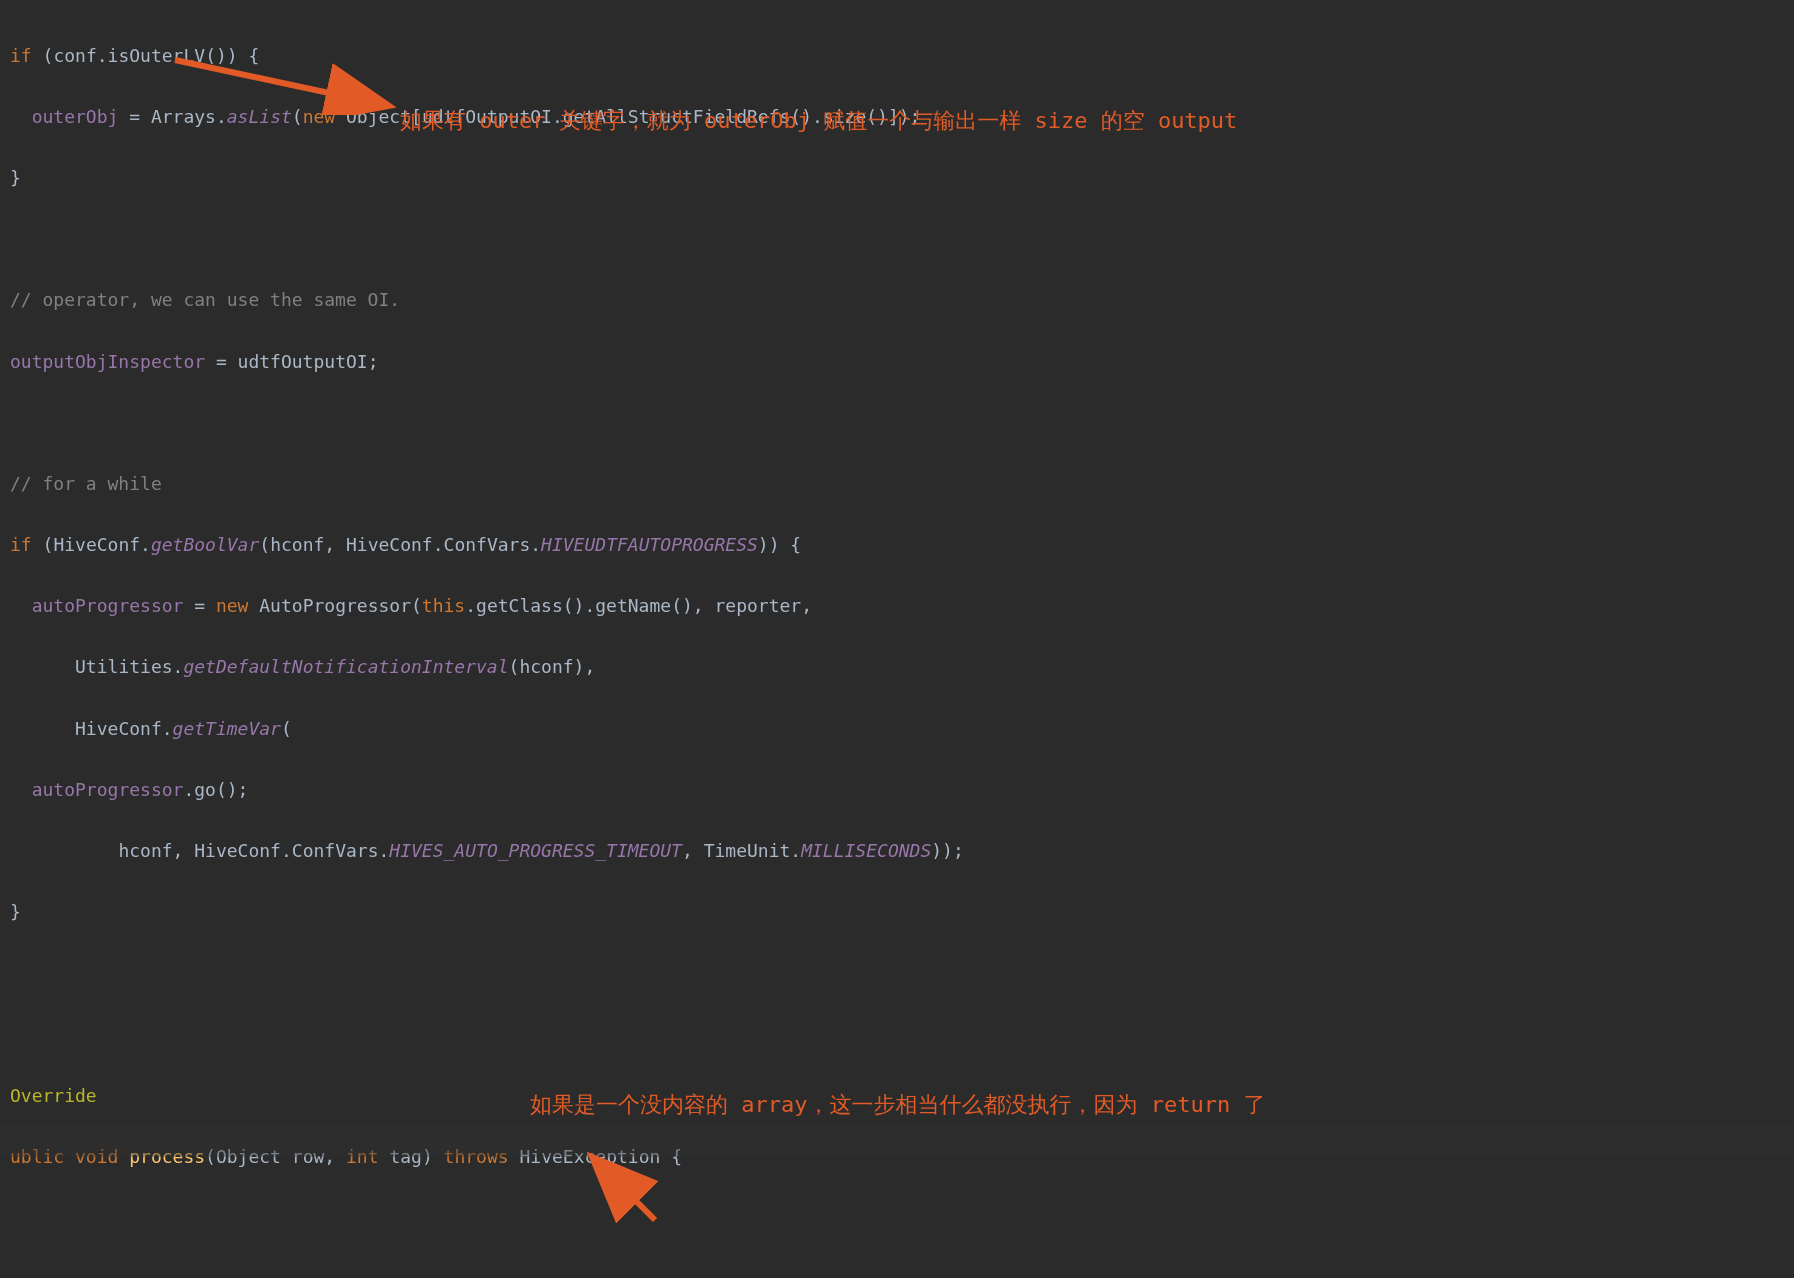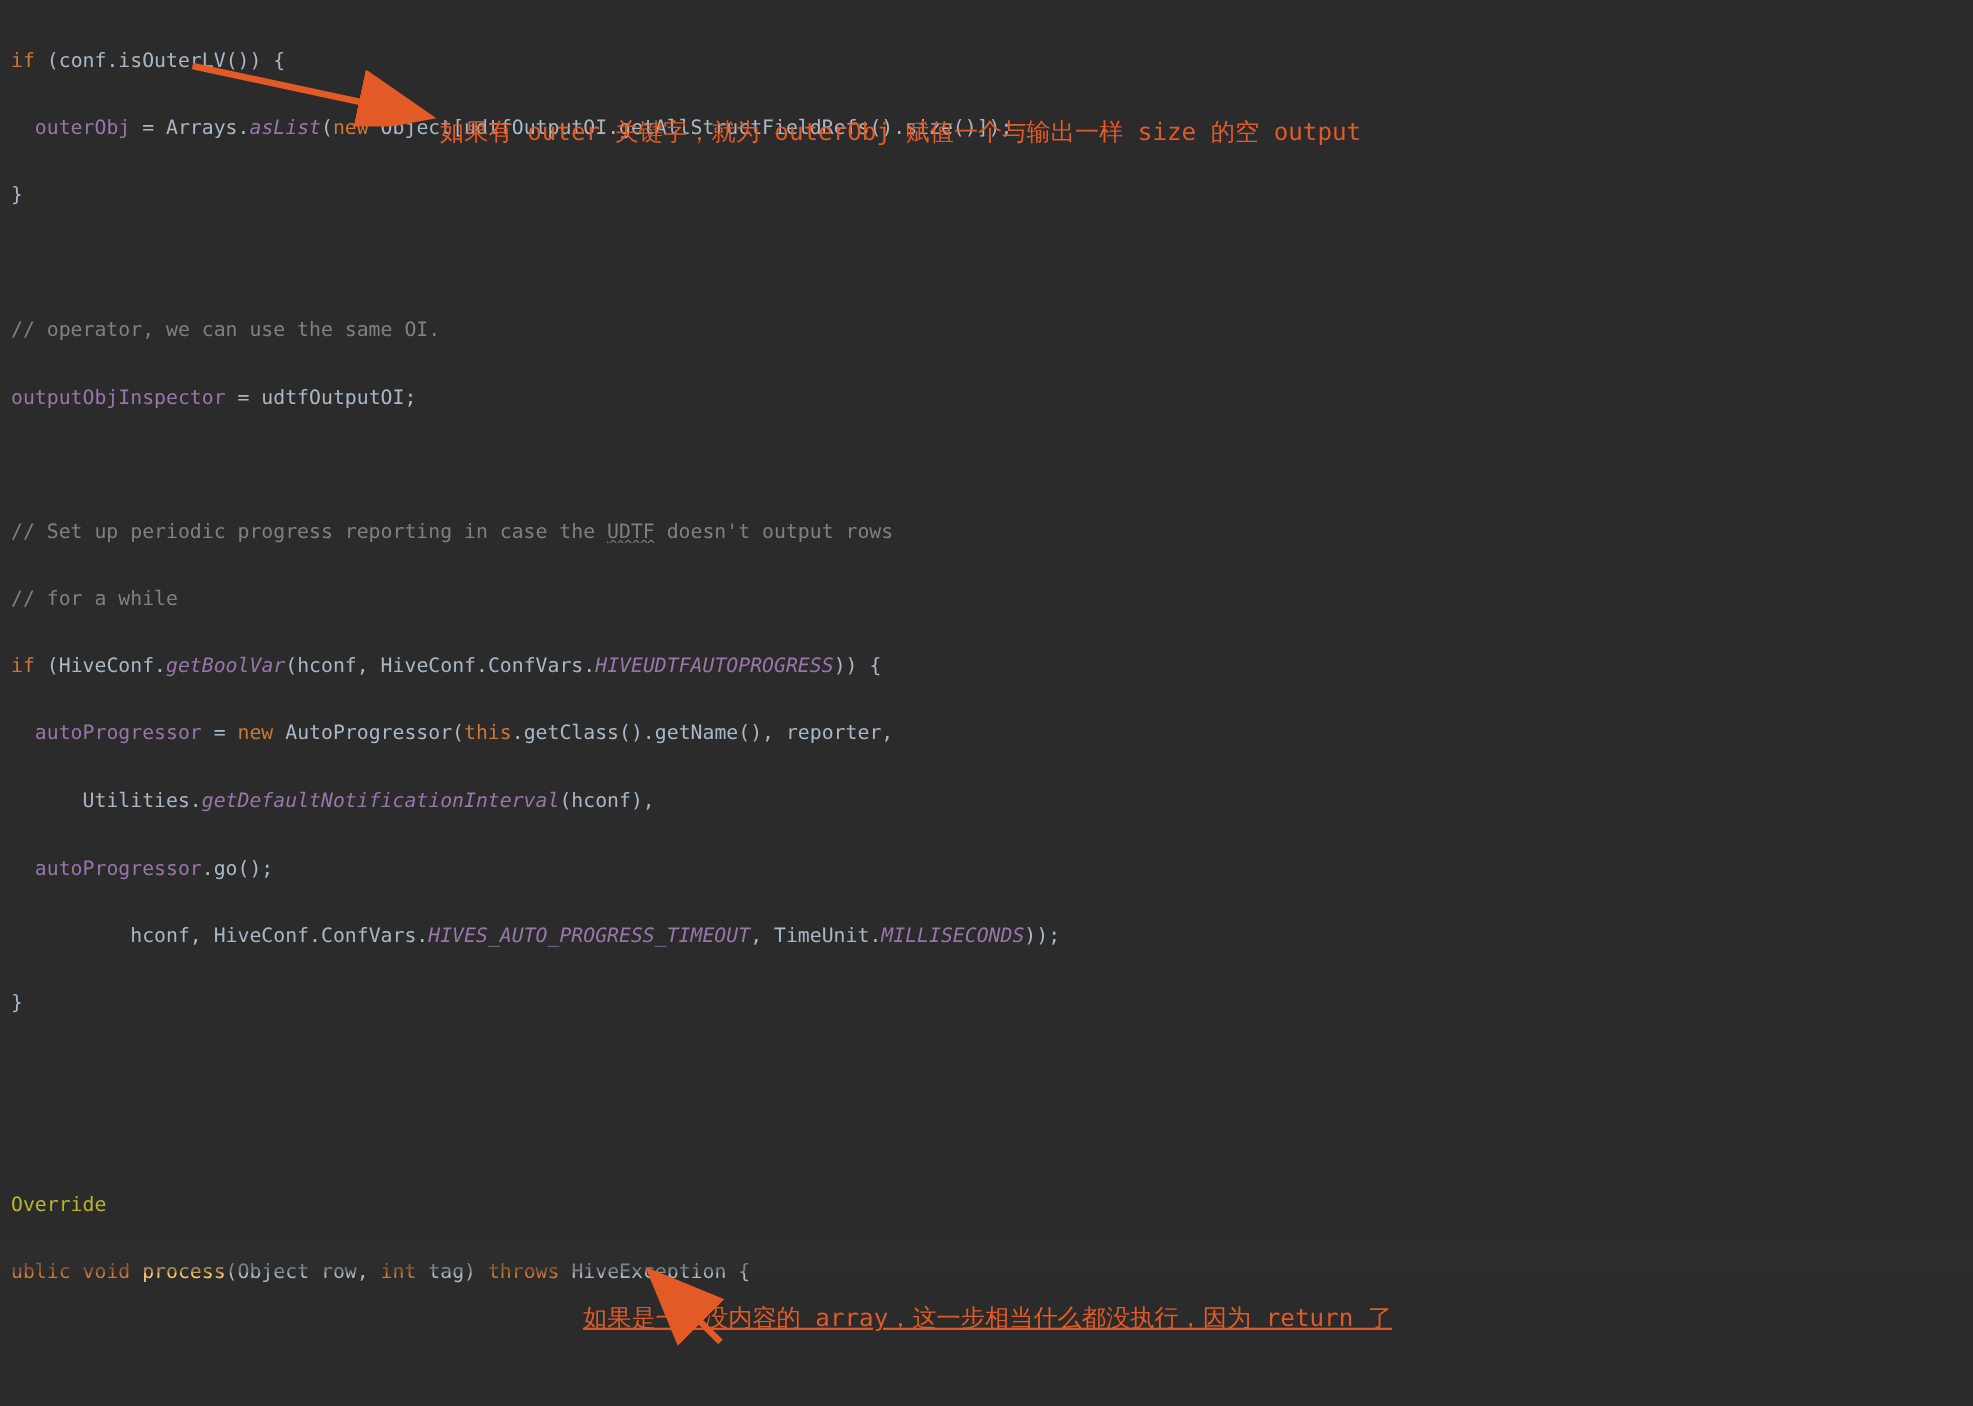--- a/index.html
+++ b/index.html
@@ -41,25 +41,25 @@
 <body>
 
 <div class="code">
 <div><span class="kw">if</span><span> (</span><span>conf</span><span>.</span><span>isOuterLV</span><span>()) {</span></div>
 <div><span>  </span><span class="field">outerObj</span><span> = </span><span>Arrays</span><span>.</span><span class="static-call">asList</span><span>(</span><span class="kw">new</span><span> </span><span>Object</span><span>[</span><span>udtfOutputOI</span><span>.</span><span>getAllStructFieldRefs</span><span>().</span><span>size</span><span>()]);</span></div>
 <div><span>}</span></div>
 <div>&nbsp;</div>
 <div><span class="comment">// operator, we can use the same OI.</span></div>
 <div><span class="field">outputObjInspector</span><span> = </span><span>udtfOutputOI</span><span>;</span></div>
 <div>&nbsp;</div>
-<div><span class="comment">// Set up periodic progress reporting in case the </span><span class="comment wavy">UDTF</span><span class="comment"> doesn't output rows</span></div>
 <div><span class="comment">// for a while</span></div>
 <div><span class="kw">if</span><span> (</span><span>HiveConf</span><span>.</span><span class="static-call">getBoolVar</span><span>(</span><span>hconf</span><span>, </span><span>HiveConf</span><span>.</span><span>ConfVars</span><span>.</span><span class="const">HIVEUDTFAUTOPROGRESS</span><span>)) {</span></div>
 <div><span>  </span><span class="field">autoProgressor</span><span> = </span><span class="kw">new</span><span> </span><span>AutoProgressor</span><span>(</span><span class="kw">this</span><span>.</span><span>getClass</span><span>().</span><span>getName</span><span>(), </span><span>reporter</span><span>,</span></div>
 <div><span>      </span><span>Utilities</span><span>.</span><span class="static-call">getDefaultNotificationInterval</span><span>(</span><span>hconf</span><span>),</span></div>
+<div><span>      </span><span>HiveConf</span><span>.</span><span class="static-call">getTimeVar</span><span>(</span></div>
 <div><span>  </span><span class="field">autoProgressor</span><span>.</span><span>go</span><span>();</span></div>
 <div><span>          </span><span>hconf</span><span>, </span><span>HiveConf</span><span>.</span><span>ConfVars</span><span>.</span><span class="const">HIVES_AUTO_PROGRESS_TIMEOUT</span><span>, </span><span>TimeUnit</span><span>.</span><span class="const">MILLISECONDS</span><span>));</span></div>
 <div><span>}</span></div>
 <div>&nbsp;</div>
 <div>&nbsp;</div>
 <div><span class="annotation">Override</span></div>
 <div><span class="kw">ublic</span><span> </span><span class="kw">void</span><span> </span><span class="method">process</span><span>(</span><span>Object</span><span> </span><span>row</span><span>, </span><span class="kw">int</span><span> </span><span>tag</span><span>) </span><span class="kw">throws</span><span> </span><span>HiveException</span><span> {</span></div>
 
 
 
@@ -84,13 +84,13 @@
 <div class="anno-highlight" style="left:0; top:1125px; width:100%; height:32px;"></div>
 
 <svg class="arrow" style="left:585px; top:1150px; width:80px; height:80px;">
   <defs>
     <marker id="ah2" markerWidth="12" markerHeight="12" refX="10" refY="5" orient="auto">
       <path d="M0,0 L12,5 L0,10 Z" fill="#e25b26"></path>
     </marker>
   </defs>
   <line x1="70" y1="70" x2="10" y2="10" stroke="#e25b26" stroke-width="6" marker-end="url(#ah2)"></line>
 </svg>
-<div class="anno" style="left:530px; top:1180px;text-decoration:underline;">如果是一个没内容的 array，这一步相当什么都没执行，因为 return 了</div>
+<div class="anno" style="left:530px; top:1086px;">如果是一个没内容的 array，这一步相当什么都没执行，因为 return 了</div>
 
 </body></html>

